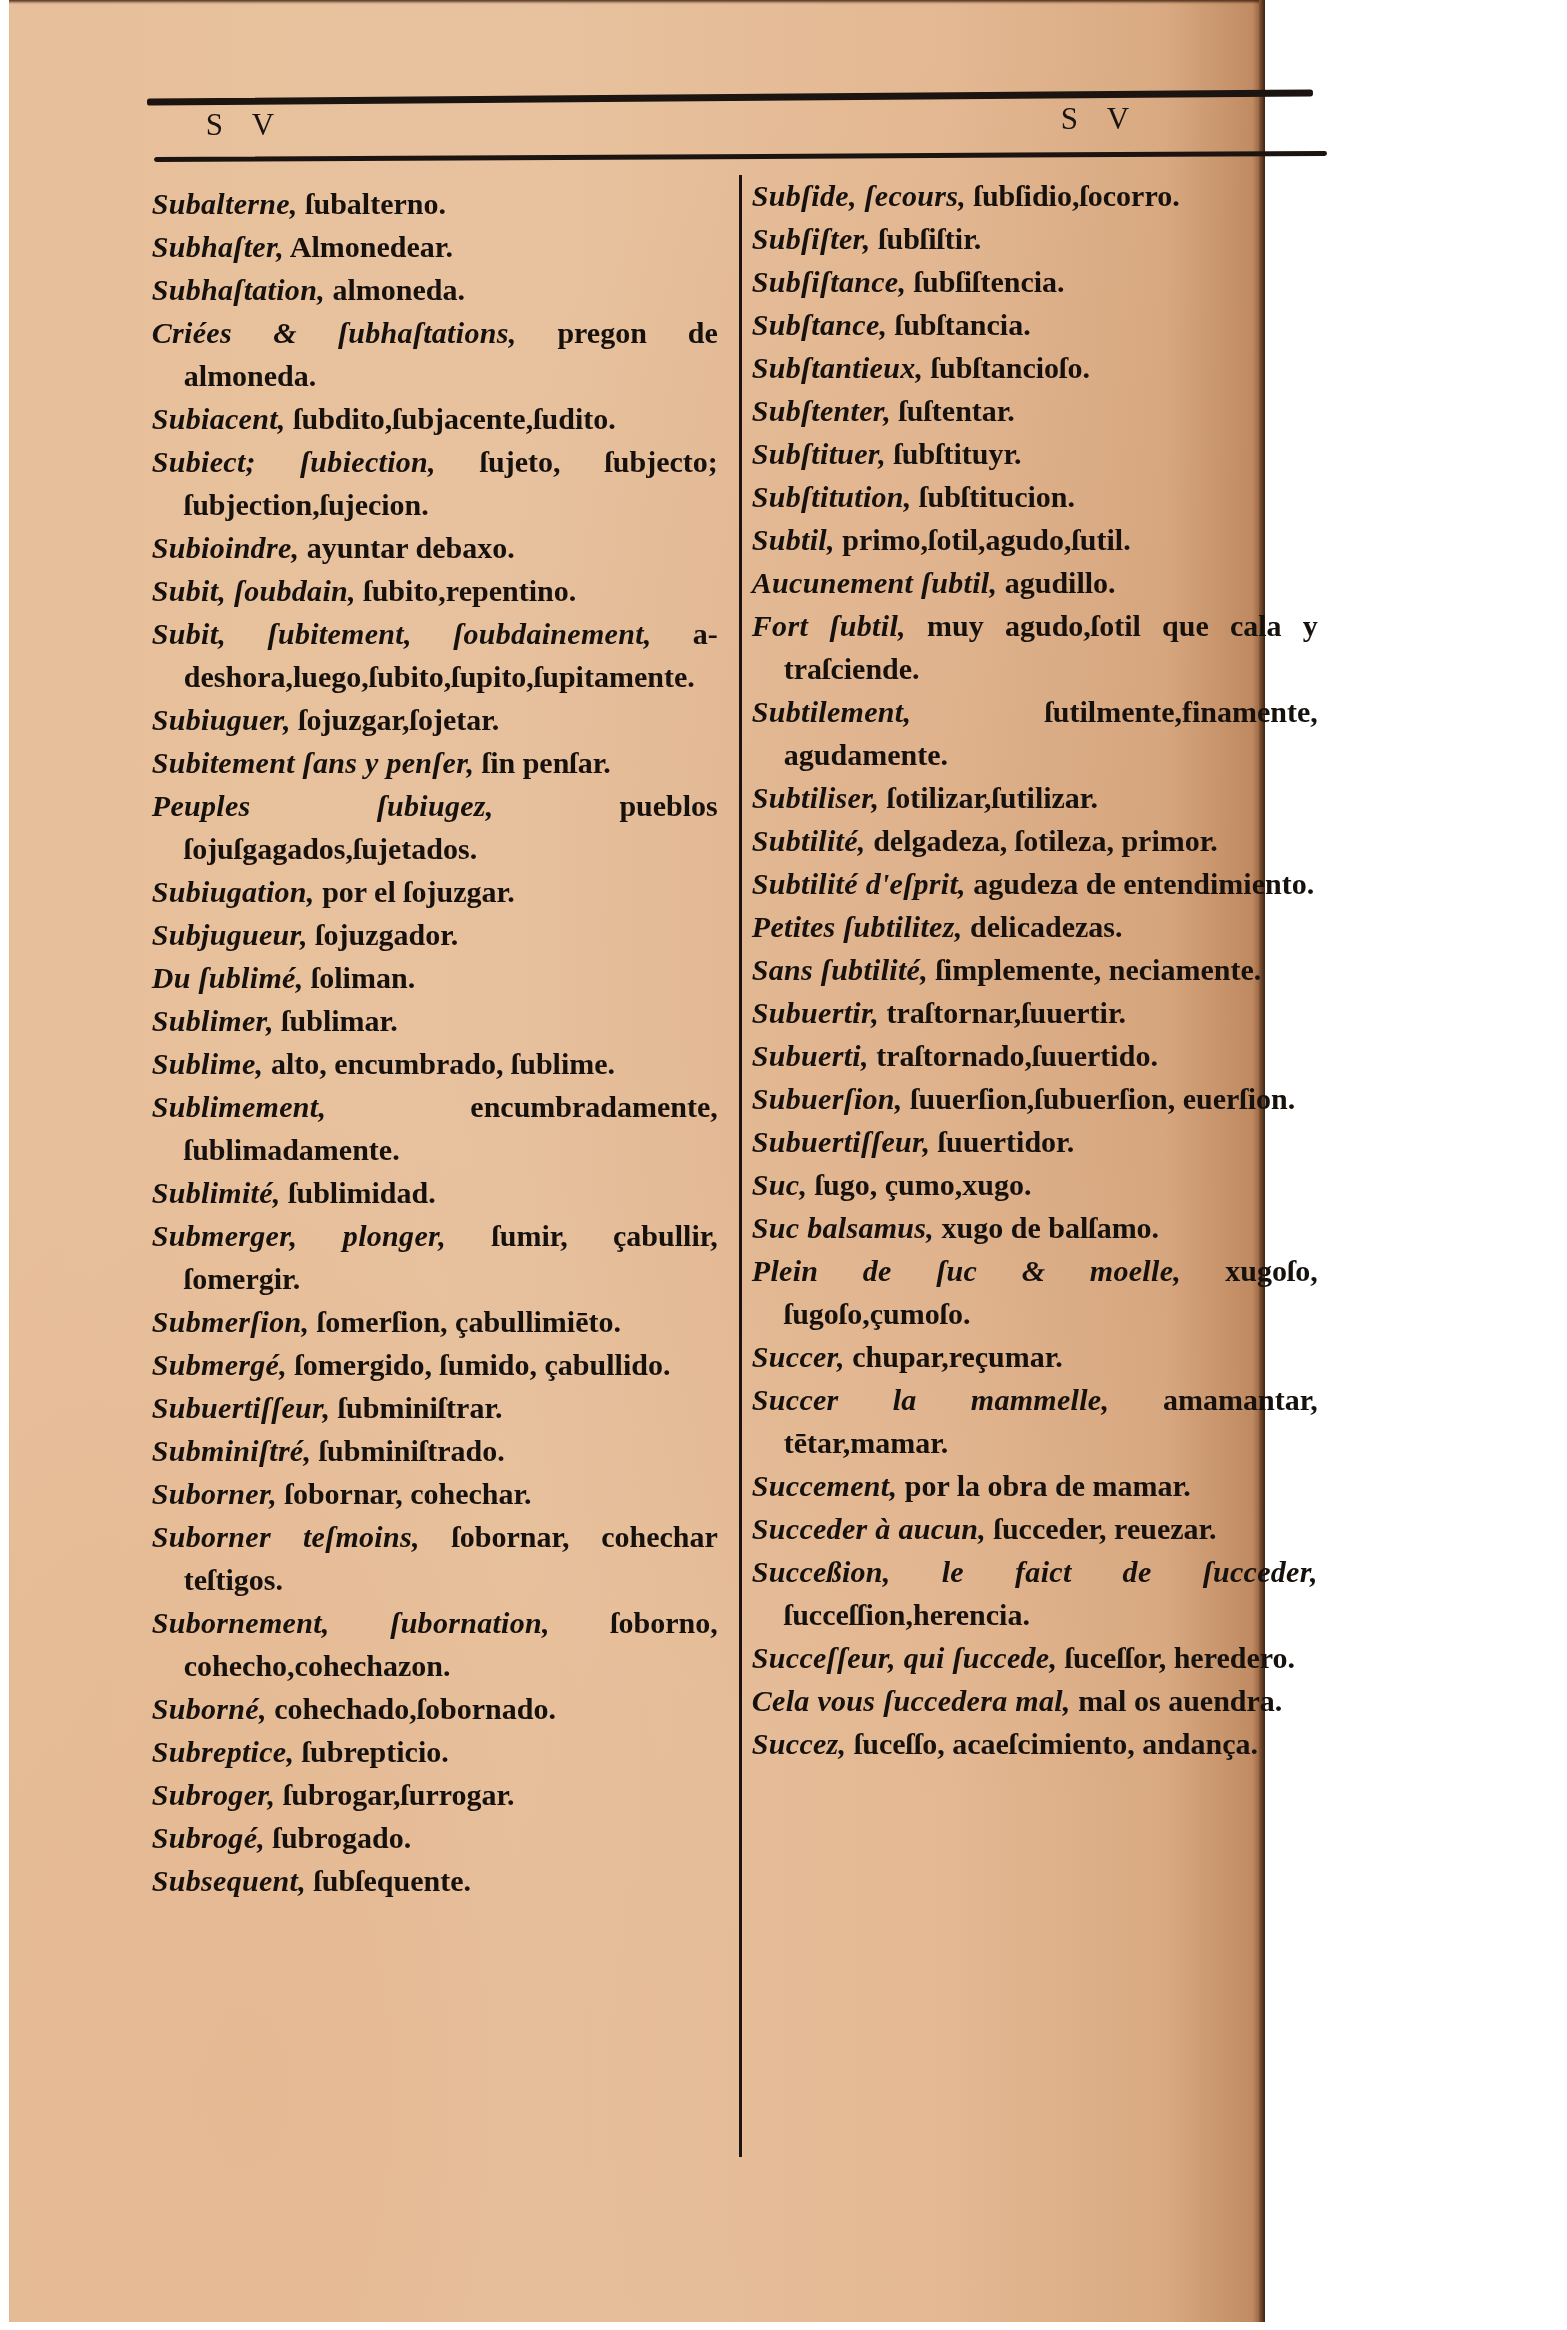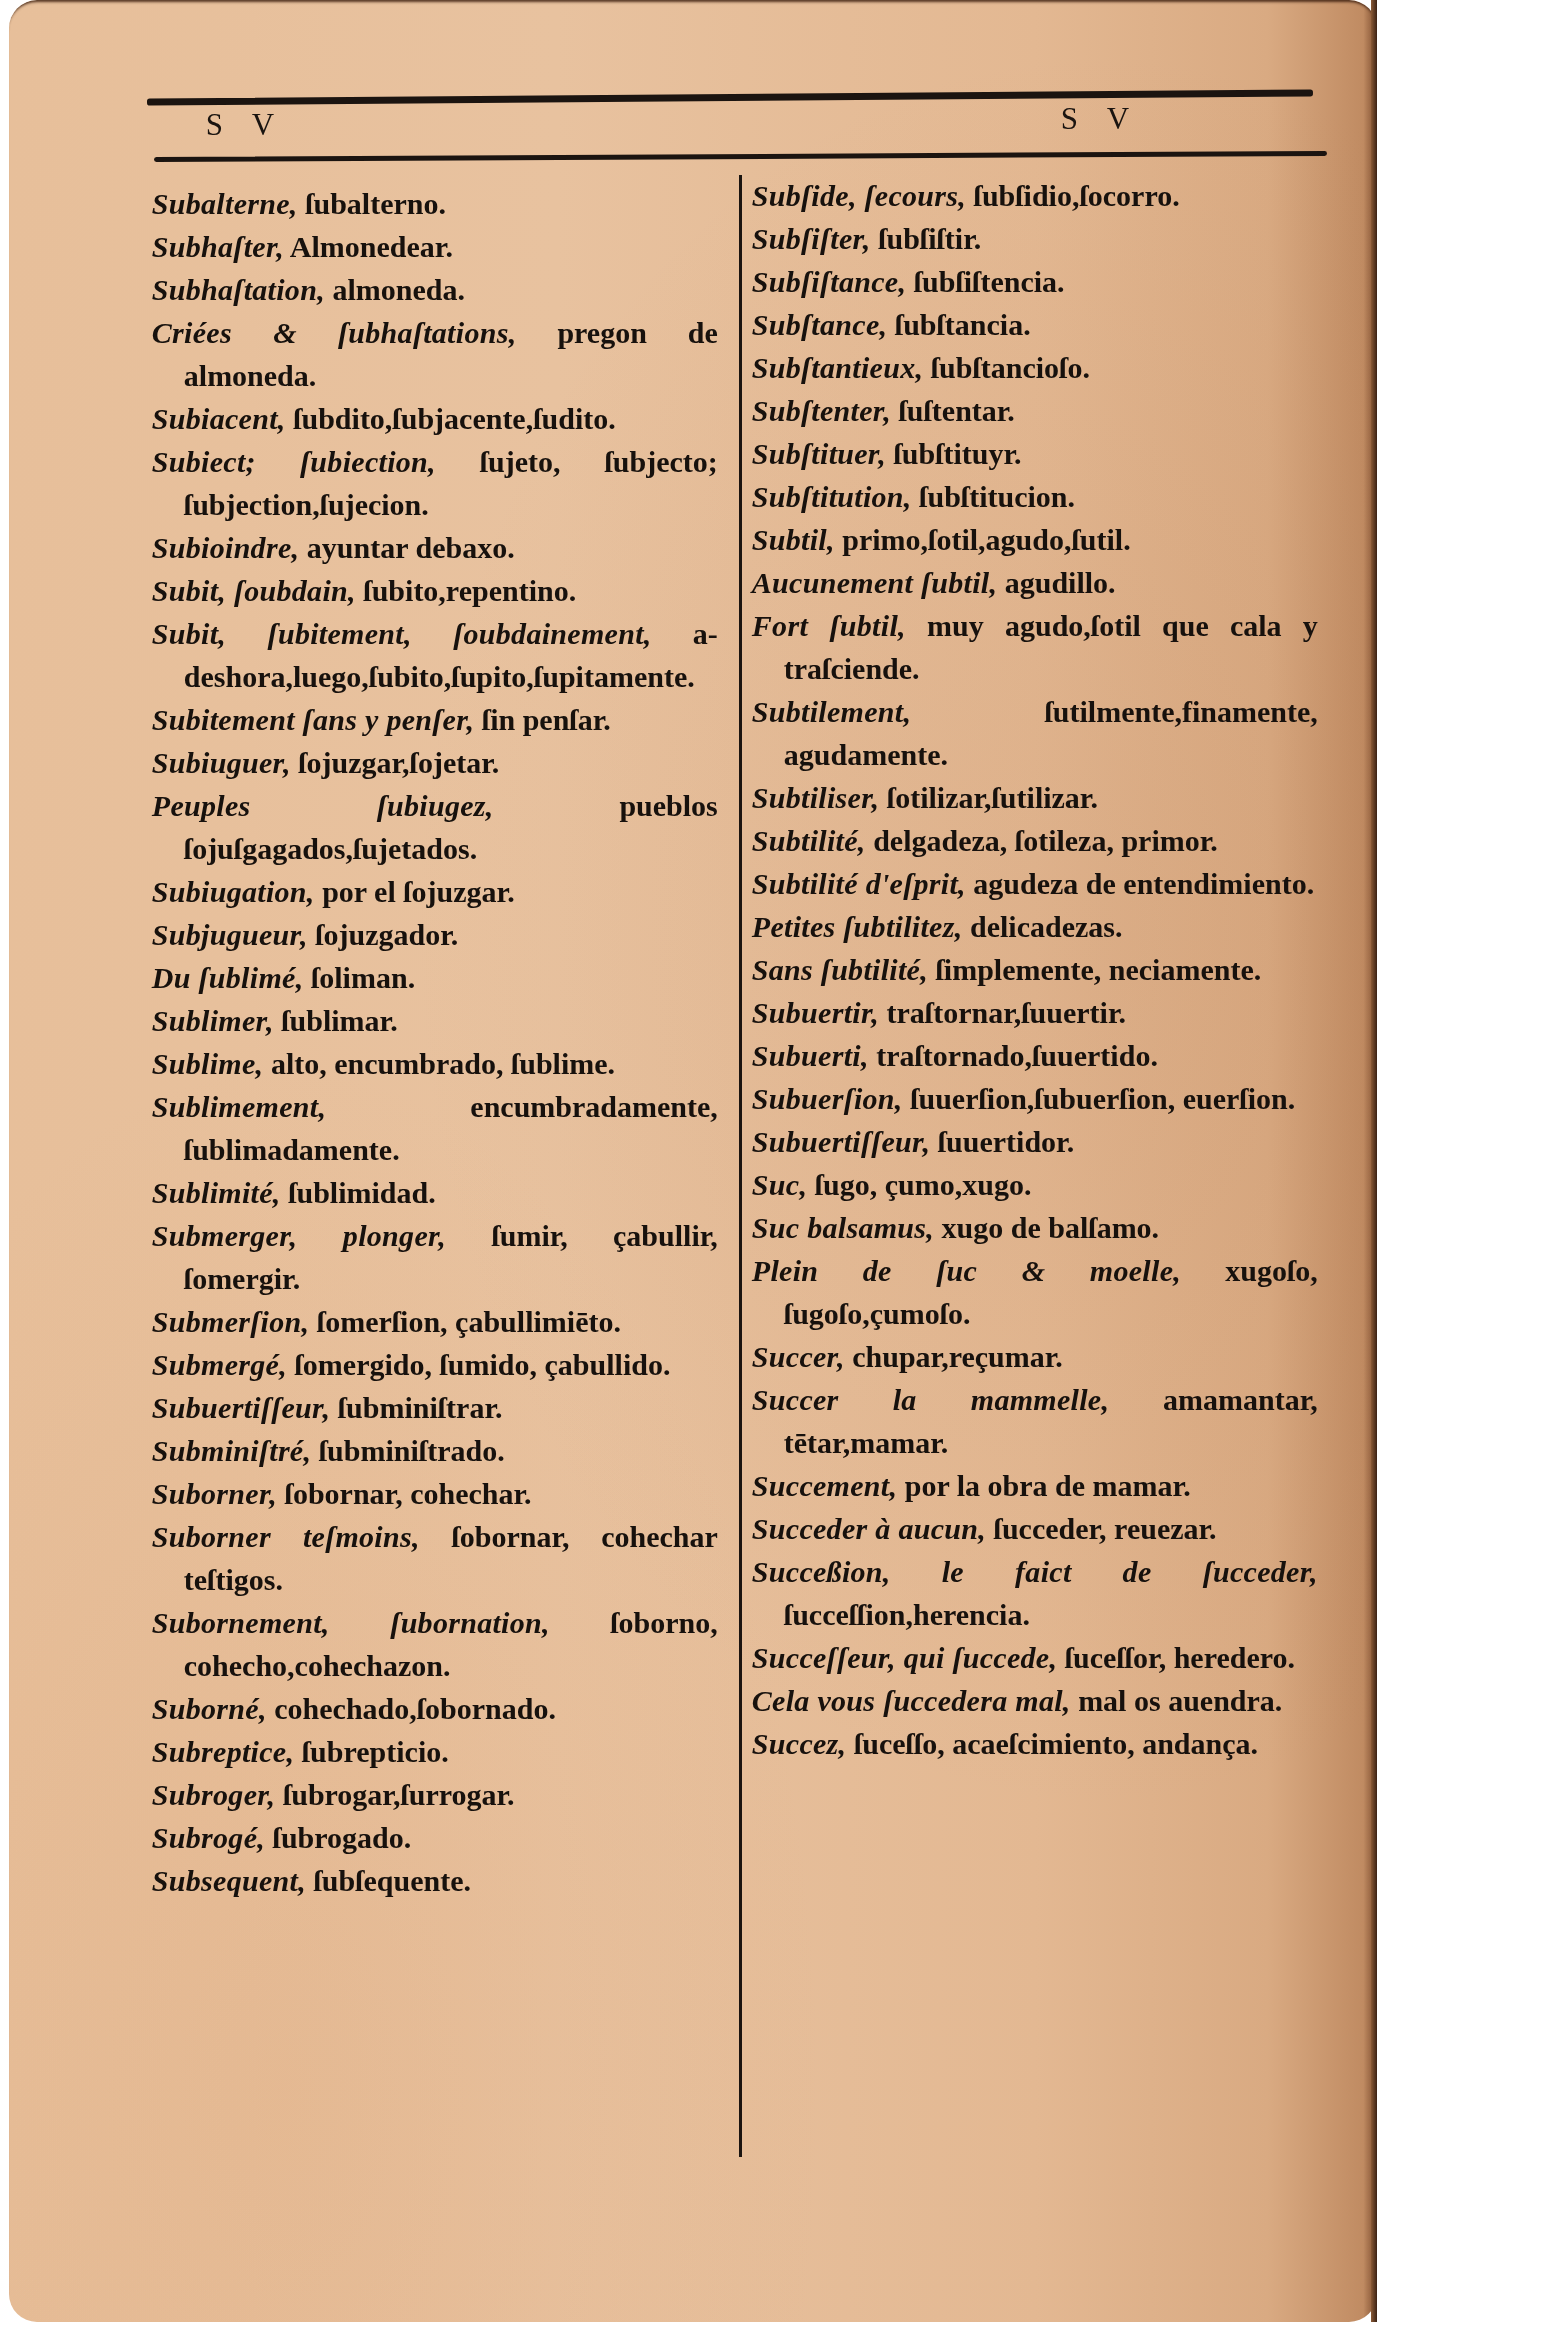--- a/index.html
+++ b/index.html
@@ -6,27 +6,26 @@
   body {
     width: 1568px; height: 2330px;
     background: #ffffff;
     position: relative;
     overflow: hidden;
     font-family: "Liberation Serif", "DejaVu Serif", serif;
   }
   .page {
     position: absolute;
     left: 8.8px; top: 0;
-    width: 1368px; height: 2322px;
+    width: 1256px; height: 2322px;
     background:
       radial-gradient(ellipse at 20% 90%, rgba(214,150,100,0.18) 0%, rgba(214,150,100,0) 35%),
       radial-gradient(ellipse at 80% 40%, rgba(180,120,80,0.12) 0%, rgba(180,120,80,0) 45%),
       linear-gradient(90deg, #e7bf9a 0%, #e8c29f 40%, #e3b892 75%, #d9aa82 92%, #c08b62 99%, #7a4a2c 100%);
     box-shadow: inset 0 4px 2.7px -2px rgba(60,30,15,0.85);
-    border-radius: 28px;
   }
   .edge-right {
     position: absolute; right: 0; top: 0;
     width: 5.4px; height: 100%;
     background: linear-gradient(90deg, #8a5a36, #3b2214);
   }
   .rule {
     position: absolute;
     background: #1b1410;
     border-radius: 2.7px;
@@ -84,22 +83,22 @@
   <div class="column col-left" id="col-left">
       <div class="entry"><span class="hw">Subalterne,</span><span class="gl"> ſubalterno.</span></div>
       <div class="entry"><span class="hw">Subhaſter,</span><span class="gl"> Almonedear.</span></div>
       <div class="entry"><span class="hw">Subhaſtation,</span><span class="gl"> almoneda.</span></div>
       <div class="entry"><span class="hw">Criées &amp; ſubhaſtations,</span><span class="gl"> pregon de almoneda.</span></div>
       <div class="entry"><span class="hw">Subiacent,</span><span class="gl"> ſubdito,ſubjacente,ſudito.</span></div>
       <div class="entry"><span class="hw">Subiect; ſubiection,</span><span class="gl"> ſujeto, ſubjecto; ſubjection,ſujecion.</span></div>
       <div class="entry"><span class="hw">Subioindre,</span><span class="gl"> ayuntar debaxo.</span></div>
       <div class="entry"><span class="hw">Subit, ſoubdain,</span><span class="gl"> ſubito,repentino.</span></div>
       <div class="entry"><span class="hw">Subit, ſubitement, ſoubdainement,</span><span class="gl"> a-deshora,luego,ſubito,ſupito,ſupitamente.</span></div>
+      <div class="entry"><span class="hw">Subiuguer,</span><span class="gl"> ſojuzgar,ſojetar.</span></div>
       <div class="entry"><span class="hw">Subitement ſans y penſer,</span><span class="gl"> ſin penſar.</span></div>
-      <div class="entry"><span class="hw">Subiuguer,</span><span class="gl"> ſojuzgar,ſojetar.</span></div>
       <div class="entry"><span class="hw">Peuples ſubiugez,</span><span class="gl"> pueblos ſojuſgagados,ſujetados.</span></div>
       <div class="entry"><span class="hw">Subiugation,</span><span class="gl"> por el ſojuzgar.</span></div>
       <div class="entry"><span class="hw">Subjugueur,</span><span class="gl"> ſojuzgador.</span></div>
       <div class="entry"><span class="hw">Du ſublimé,</span><span class="gl"> ſoliman.</span></div>
       <div class="entry"><span class="hw">Sublimer,</span><span class="gl"> ſublimar.</span></div>
       <div class="entry"><span class="hw">Sublime,</span><span class="gl"> alto, encumbrado, ſublime.</span></div>
       <div class="entry"><span class="hw">Sublimement,</span><span class="gl"> encumbradamente, ſublimadamente.</span></div>
       <div class="entry"><span class="hw">Sublimité,</span><span class="gl"> ſublimidad.</span></div>
       <div class="entry"><span class="hw">Submerger, plonger,</span><span class="gl"> ſumir, çabullir, ſomergir.</span></div>
       <div class="entry"><span class="hw">Submerſion,</span><span class="gl"> ſomerſion, çabullimiēto.</span></div>

